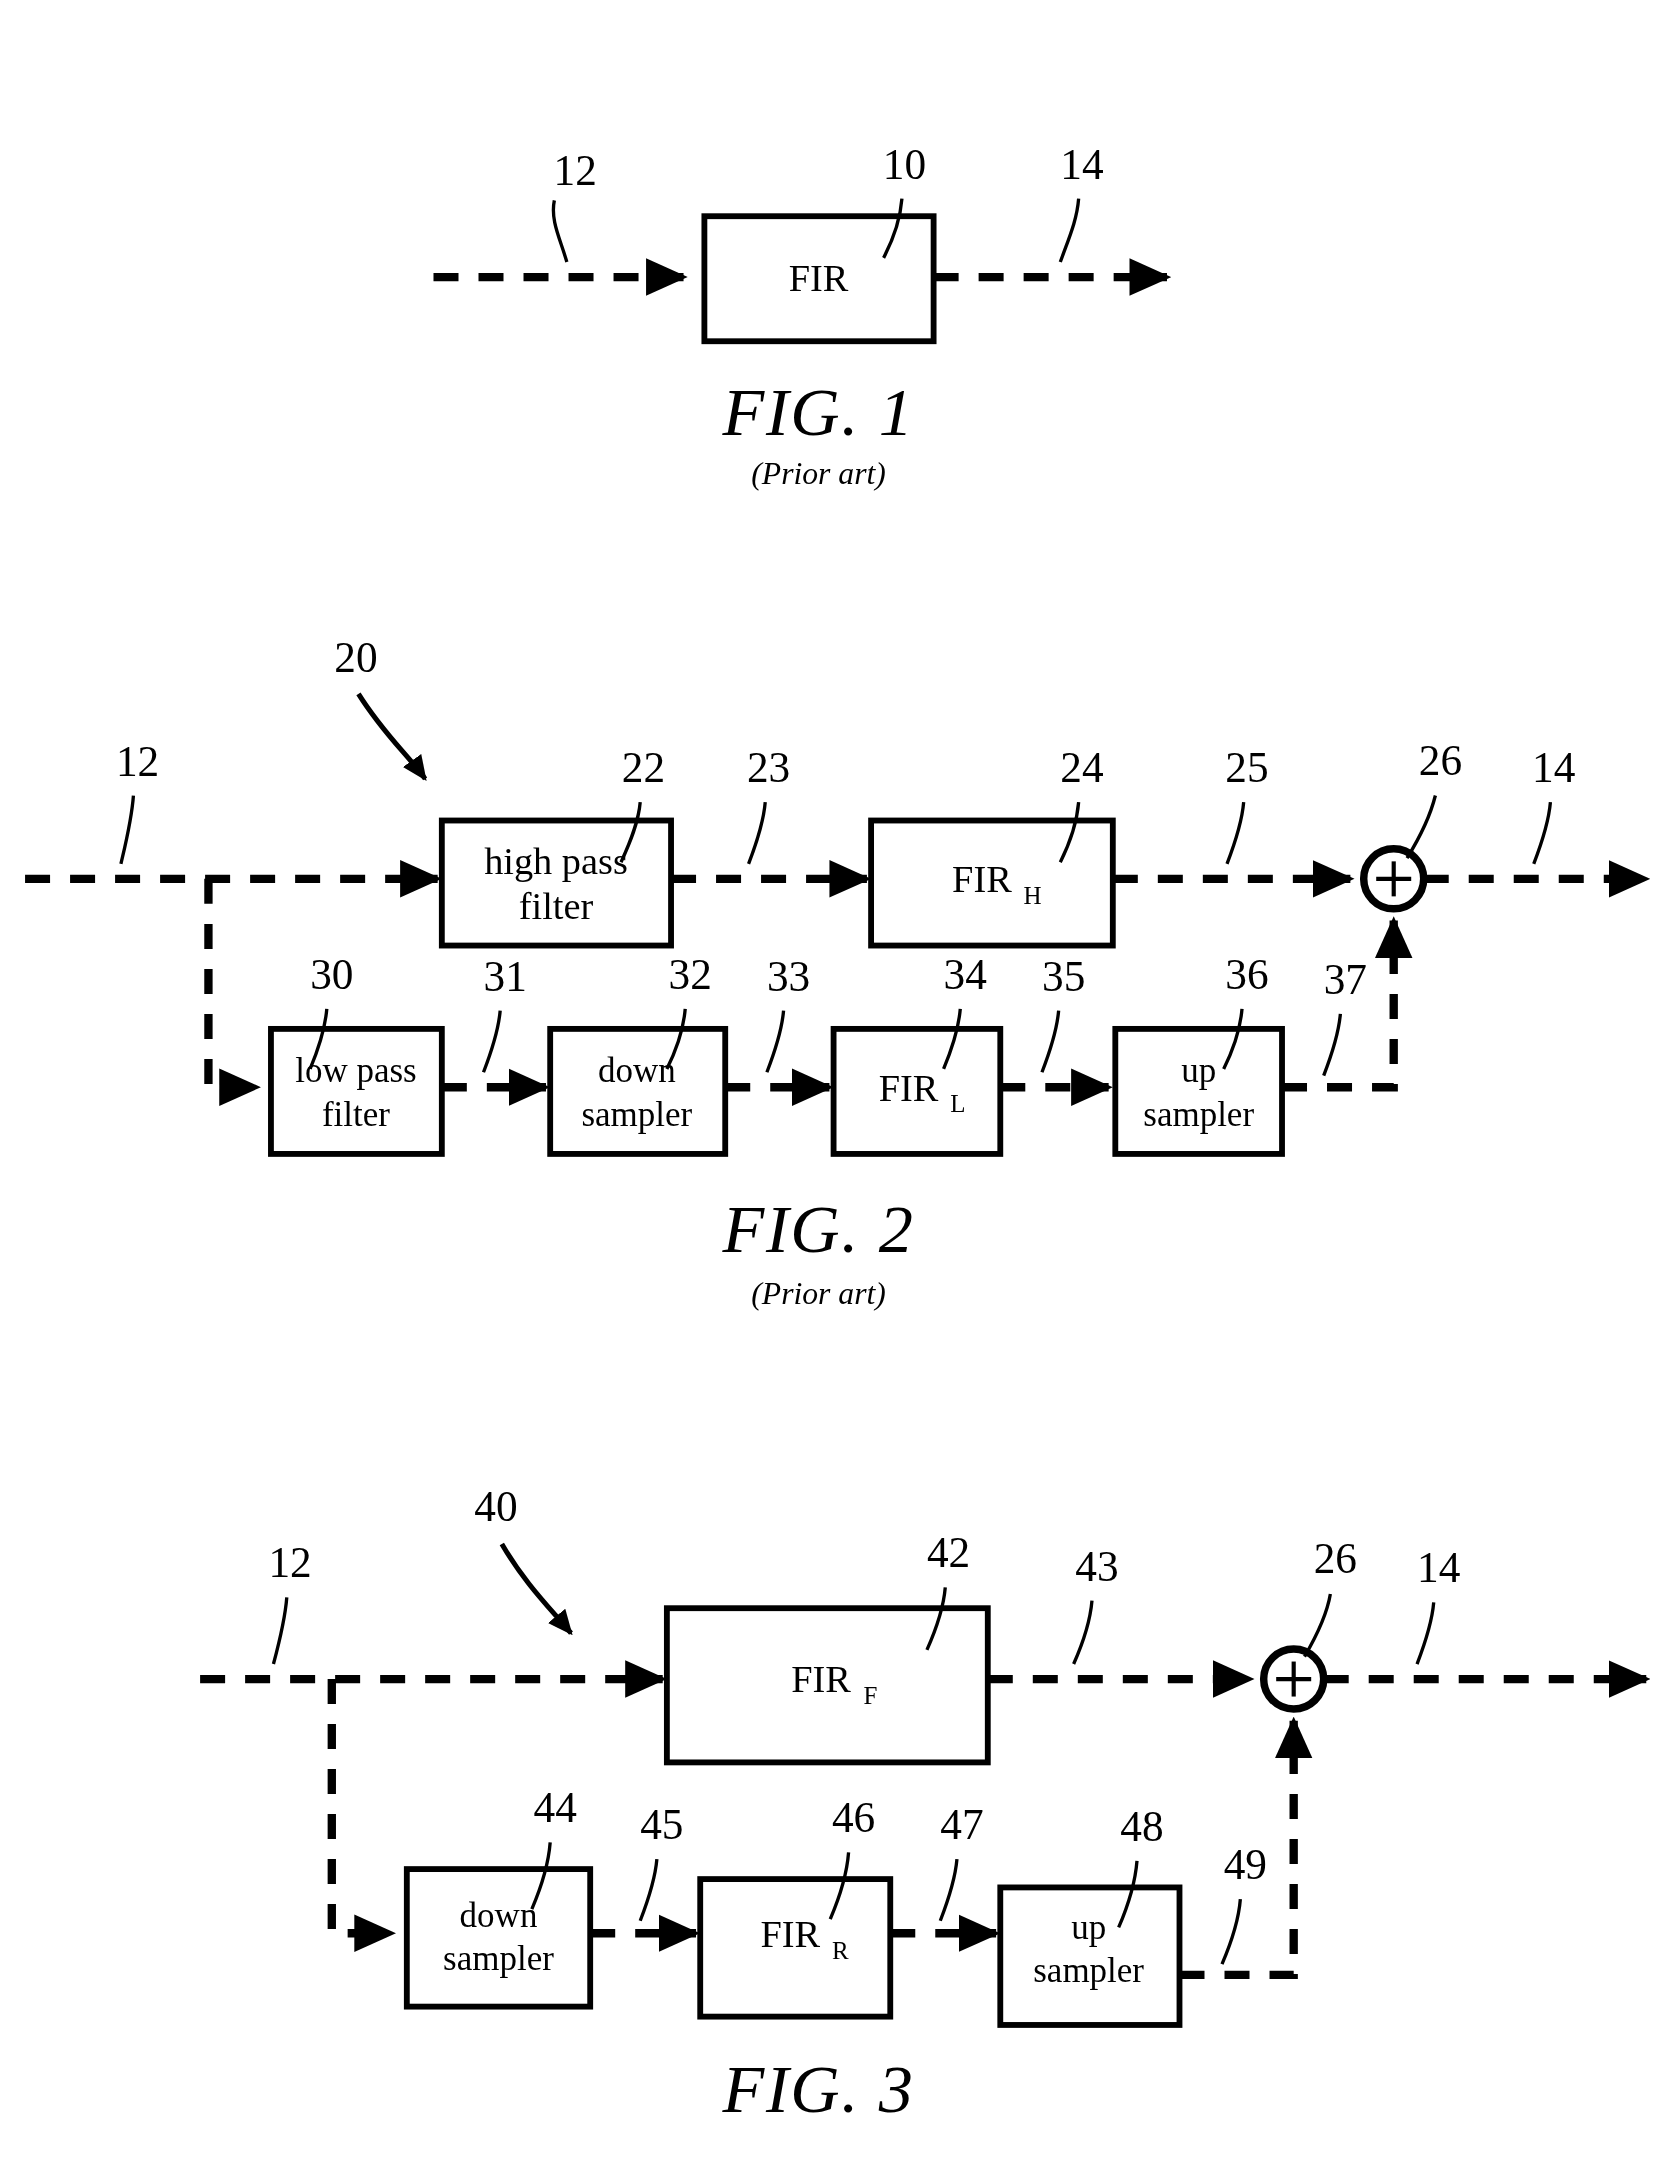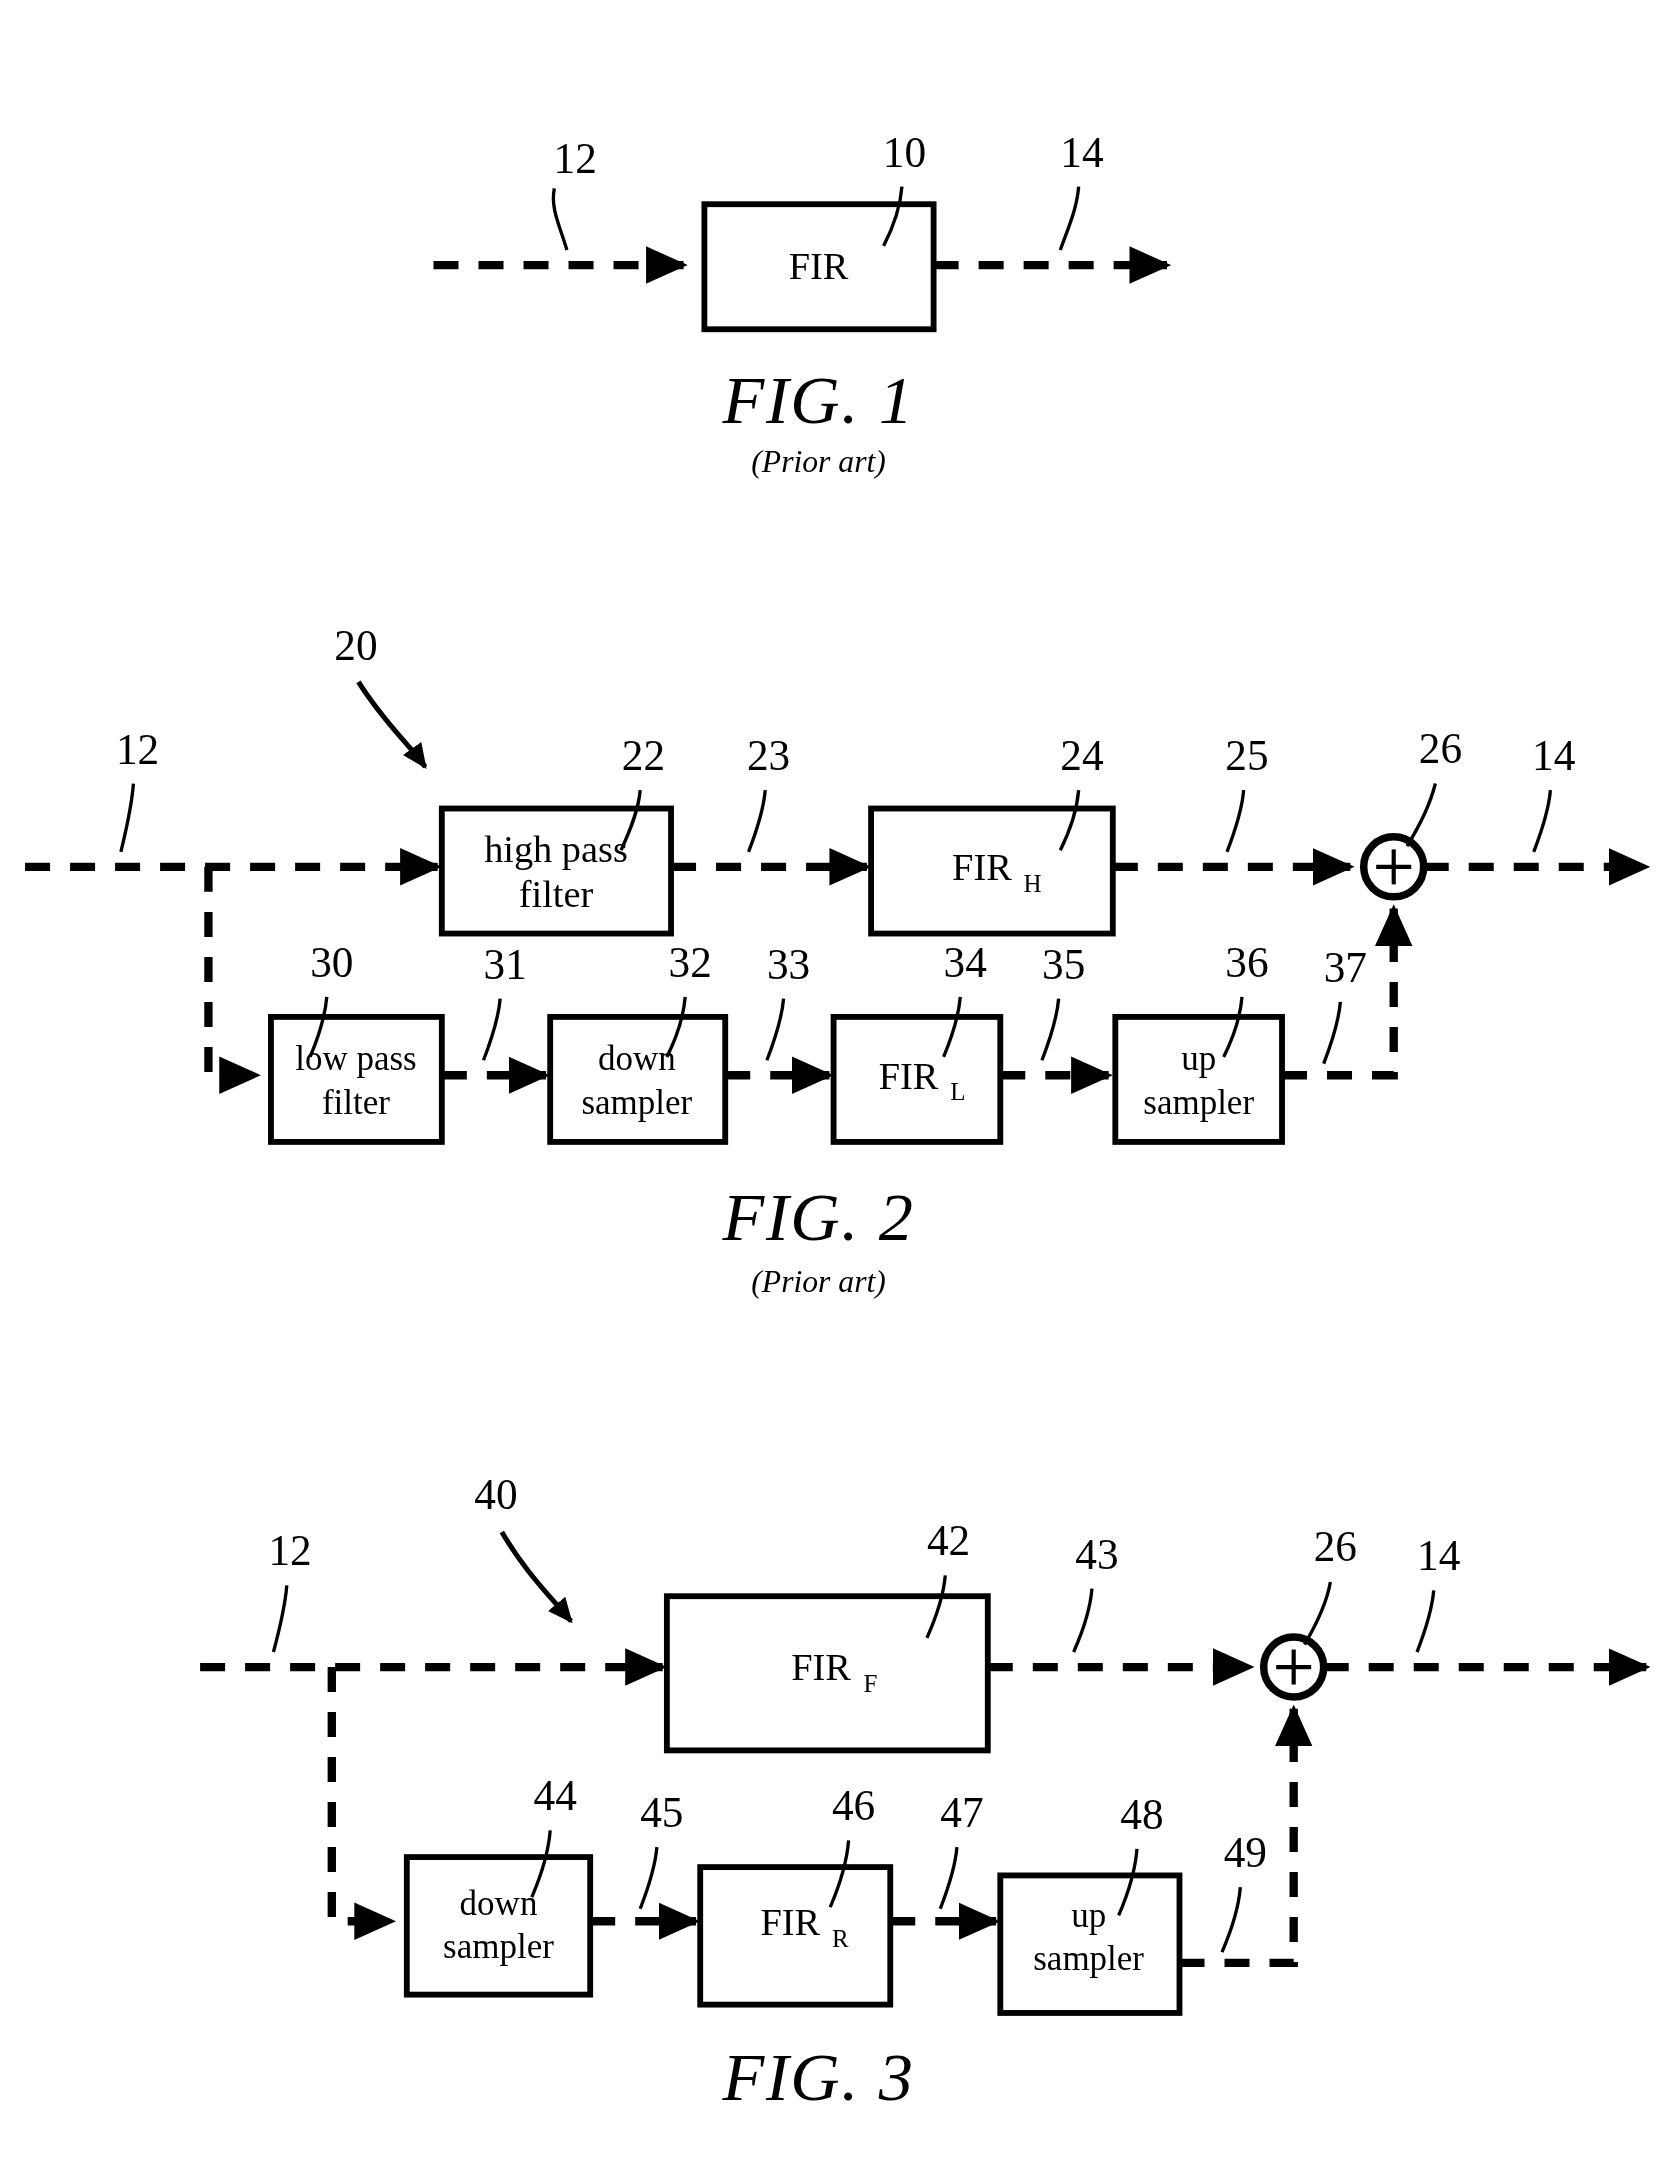--- a/index.html
+++ b/index.html
@@ -10,21 +10,21 @@
   body {
     width: 1678px;
     height: 2183px;
     position: relative;
     font-family: "Liberation Serif", "DejaVu Serif", serif;
     color: #000000;
     overflow: hidden;
   }
   #figure-sheet {
     position: absolute;
-    left: 0; top: 0;
+    left: 0; top: 12px;
     width: 1678px;
     height: 2136px;
   }
   svg { display: block; }
   text { fill: #000000; }
   .blk-label {
     font-family: "Liberation Serif", "DejaVu Serif", serif;
     font-size: 46px;
     text-anchor: middle;
   }

